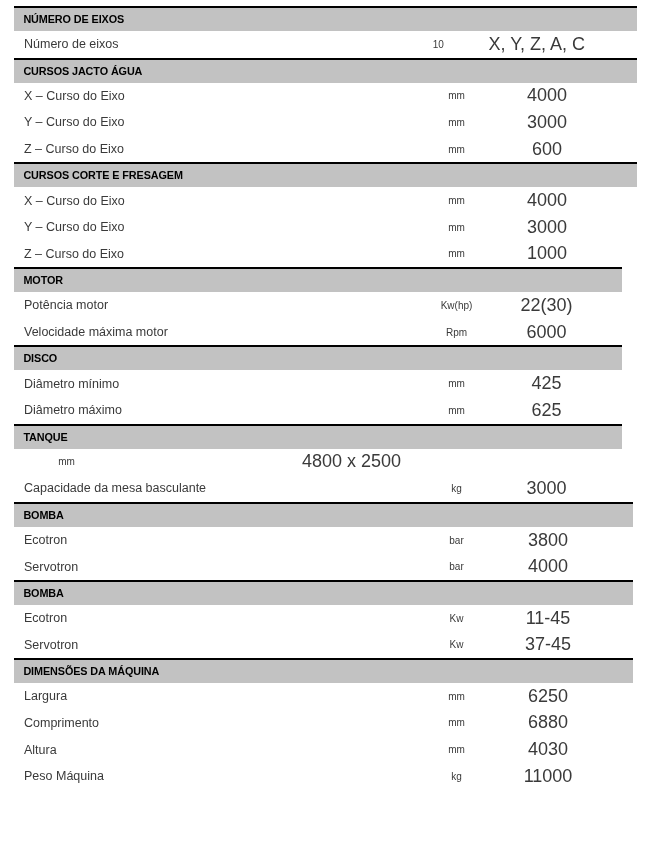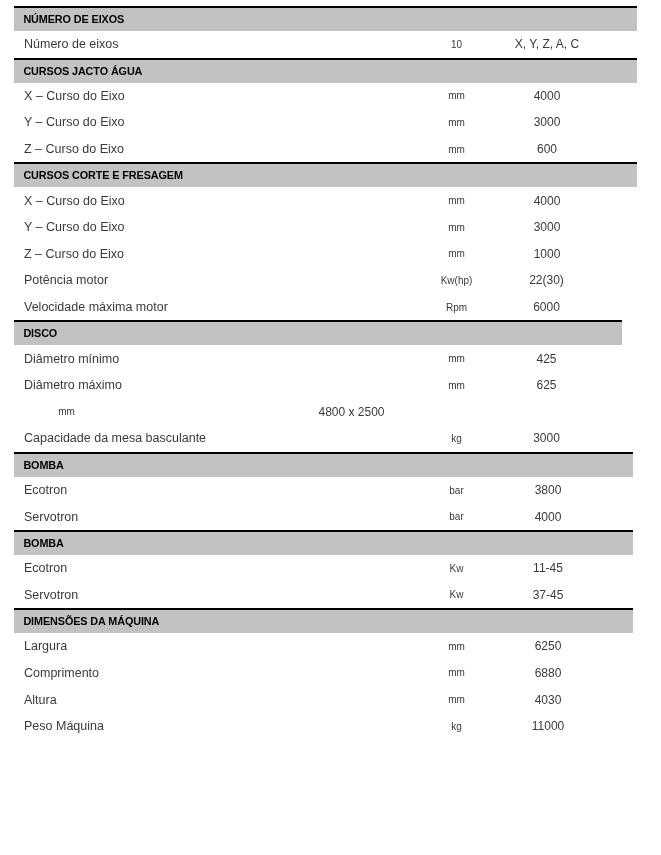--- a/index.html
+++ b/index.html
@@ -73,21 +73,21 @@
   .cell-unit {
     width: 105px;
     box-sizing: border-box;
     font-size: 10px;
     color: #3a3a3a;
     text-align: center;
   }
   .cell-value {
     flex: 1 1 auto;
     box-sizing: border-box;
-    font-size: 12px;
+    font-size: 18px;
     color: #3a3a3a;
     text-align: center;
     padding-right: 52px;
   }
   .section.narrow .cell-value { padding-right: 38px; }
   .section.mid    .cell-value { padding-right: 46px; }
 </style>
 </head>
 <body>
 
@@ -142,20 +142,23 @@
           <span class="cell-value">3000</span>
         </div>
         <div class="row">
           <span class="cell-label">Z – Curso do Eixo</span>
           <span class="cell-unit">mm</span>
           <span class="cell-value">1000</span>
         </div>
       </div>
     </div>
     <div class="section narrow">
+      <div class="sec-head">
+        <span class="sec-head-label">MOTOR</span>
+      </div>
       <div class="rows">
         <div class="row">
           <span class="cell-label">Potência motor</span>
           <span class="cell-unit">Kw(hp)</span>
           <span class="cell-value">22(30)</span>
         </div>
         <div class="row">
           <span class="cell-label">Velocidade máxima motor</span>
           <span class="cell-unit">Rpm</span>
           <span class="cell-value">6000</span>
@@ -173,20 +176,23 @@
           <span class="cell-value">425</span>
         </div>
         <div class="row">
           <span class="cell-label">Diâmetro máximo</span>
           <span class="cell-unit">mm</span>
           <span class="cell-value">625</span>
         </div>
       </div>
     </div>
     <div class="section narrow">
+      <div class="sec-head">
+        <span class="sec-head-label">TANQUE</span>
+      </div>
       <div class="rows">
         <div class="row">
           <span class="cell-unit">mm</span>
           <span class="cell-value">4800 x 2500</span>
         </div>
         <div class="row">
           <span class="cell-label">Capacidade da mesa basculante</span>
           <span class="cell-unit">kg</span>
           <span class="cell-value">3000</span>
         </div>

